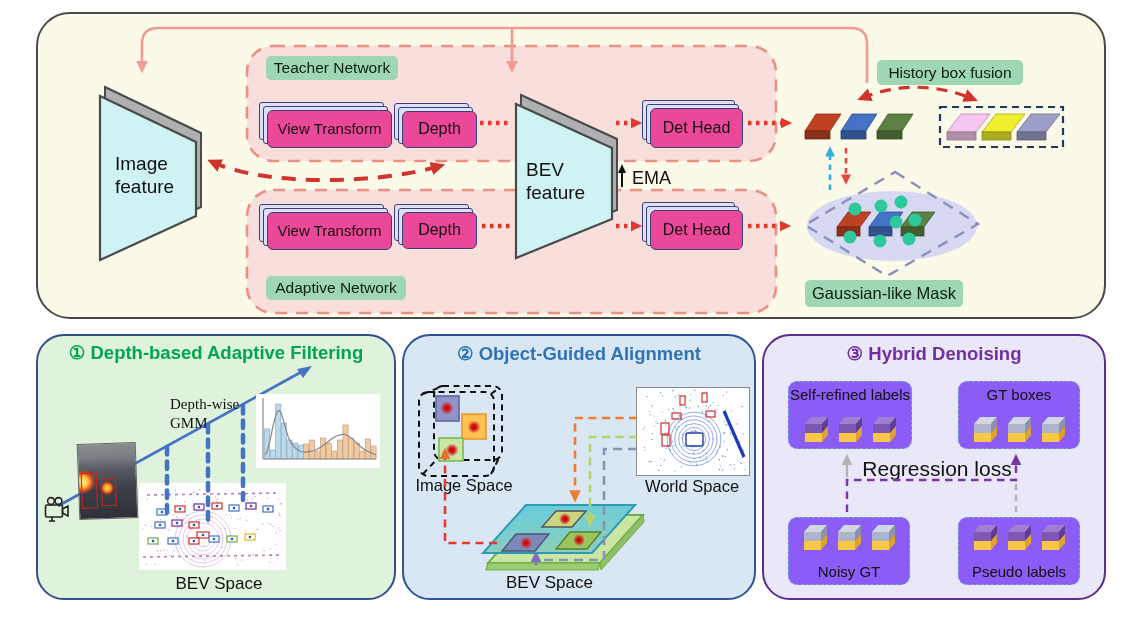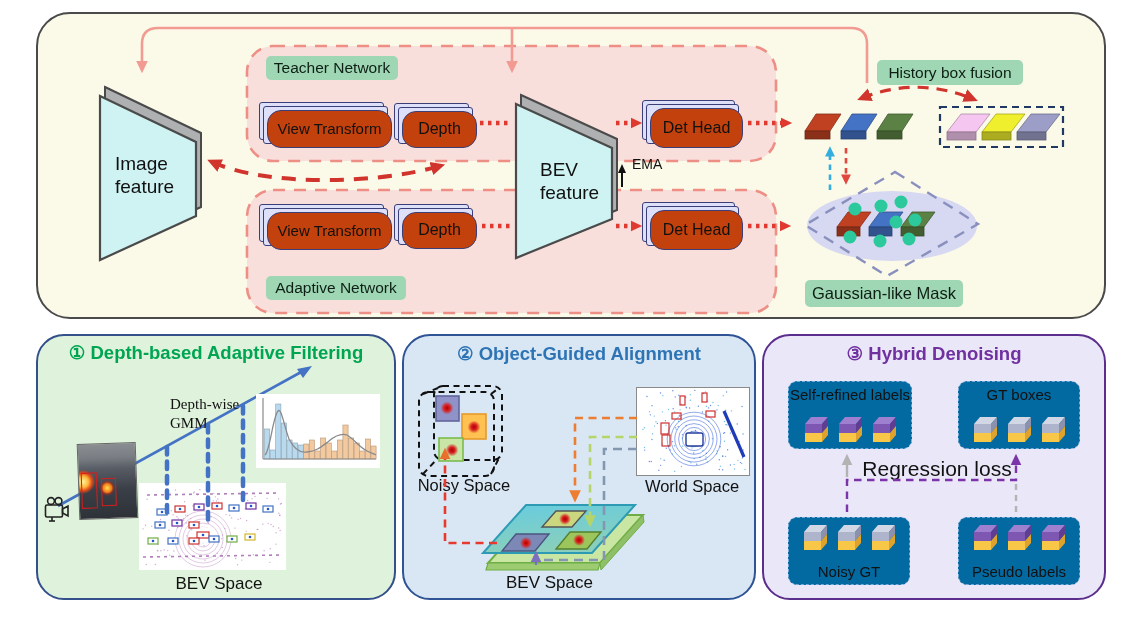--- a/index.html
+++ b/index.html
@@ -17,27 +17,27 @@
   svg.layer{position:absolute;left:0;top:0;pointer-events:none;}
   #svg-art{z-index:1;}
   #svg-lines{z-index:9;}
   .badge{position:absolute;z-index:2;background:#9FD7B4;border-radius:5px;
          display:flex;align-items:center;justify-content:center;
          font-size:15.5px;color:#0d1f14;white-space:nowrap;}
   .stack{position:absolute;z-index:2;}
   .stack .l{position:absolute;inset:0;background:#DDE0F8;border:1.8px solid #3B3F78;border-radius:3px;}
   .stack .l1{transform:translate(-4px,-4px);}
   .stack .l2{transform:translate(-8px,-8px);}
-  .stack .front{position:absolute;inset:0;background:#c2410c;border:1.8px solid #3B3F78;
-        border-radius:14px;display:flex;align-items:center;justify-content:center;
+  .stack .front{position:absolute;inset:0;background:#ec4899;border:1.8px solid #3B3F78;
+        border-radius:6px;display:flex;align-items:center;justify-content:center;
         text-align:center;font-size:15px;line-height:1.15;}
   .feat-label{position:absolute;z-index:2;text-align:left;font-size:19px;line-height:1.2;margin-left:12px;}
   .mtitle{position:absolute;z-index:2;font-weight:bold;font-size:18.5px;text-align:center;}
   .plain{position:absolute;z-index:2;}
-  .dbox{position:absolute;z-index:2;background:#0369a1;border:1.7px dashed #74A9D8;
+  .dbox{position:absolute;z-index:2;background:#8b5cf6;border:1.7px dashed #74A9D8;
         border-radius:9px;display:flex;flex-direction:column;align-items:center;
         justify-content:space-between;box-sizing:border-box;padding:4px 2px;}
   .dbox .lbl{font-size:15px;white-space:nowrap;}
   .cubes{display:flex;gap:7px;align-items:flex-end;}
   #heat-img{position:absolute;z-index:2;left:78px;top:443px;width:57px;height:74px;
     transform:rotate(-2deg);border:1px solid #666;
     background:
       radial-gradient(circle 8px at 28px 44px,#FFE24D 0%,#F07818 55%,rgba(200,40,20,.55) 75%,rgba(0,0,0,0) 100%),
       radial-gradient(circle 12px at 4px 37px,#FFF3A0 0%,#FFB93D 45%,#E04818 75%,rgba(0,0,0,0) 100%),
       linear-gradient(180deg,#8A8E92 0%,#7A7E84 18%,#565B64 34%,#3A3F47 62%,#2E3238 100%);}
@@ -156,21 +156,21 @@
       <polygon points="556,511 586,511 572,527 542,527" fill="#CBD77E" stroke="#555" stroke-width="1.4"></polygon>
       <polygon points="516,534 549,534 535,551 502,551" fill="#7C88B5" stroke="#4A5580" stroke-width="1.4"></polygon>
       <polygon points="570,532 601,532 587,549 556,549" fill="#9CC65C" stroke="#548030" stroke-width="1.4"></polygon>
       <circle cx="565" cy="519" r="6" fill="url(#reddot)"></circle>
       <circle cx="526" cy="543" r="6" fill="url(#reddot)"></circle>
       <circle cx="579" cy="540" r="6" fill="url(#reddot)"></circle>
     </g>
   </svg>
 
   <div class="feat-label" style="left:103px;top:153px;width:80px;">Image feature</div>
-  <div class="feat-label" style="left:528px;top:159px;width:86px;">BEV feature</div>
+  <div class="feat-label" style="left:514px;top:159px;width:86px;">BEV feature</div>
 
   <div class="badge" style="left:266px;top:56px;width:132px;height:24px;">Teacher Network</div>
   <div class="badge" style="left:266px;top:276px;width:140px;height:24px;">Adaptive Network</div>
   <div class="badge" style="left:877px;top:60px;width:146px;height:25px;">History box fusion</div>
   <div class="badge" style="left:805px;top:280px;width:158px;height:27px;font-size:16.5px;">Gaussian-like Mask</div>
 
   <div class="stack" style="left:267px;top:110px;width:125px;height:38px;">
     <div class="l l2"></div>
       <div class="l l1"></div>
     <div class="front">
@@ -206,21 +206,21 @@
       </div>
   </div>
   <div class="stack" style="left:650px;top:210px;width:93px;height:40px;">
     <div class="l l2"></div>
       <div class="l l1"></div>
     <div class="front" style="font-size:16px;">
         <span>Det Head</span>
       </div>
   </div>
 
-  <div class="plain" style="left:632px;top:156px;font-size:14px;">EMA</div>
+  <div class="plain" style="left:632px;top:168px;font-size:18px;">EMA</div>
 
   <div class="mtitle" style="left:36px;top:342px;width:360px;color:#00A551;">① Depth-based Adaptive Filtering</div>
   <div class="mtitle" style="left:402px;top:343px;width:354px;color:#2E74B5;">② Object-Guided Alignment</div>
   <div class="mtitle" style="left:762px;top:343px;width:344px;color:#7030A0;">③ Hybrid Denoising</div>
 
   <div class="plain" style="left:170px;top:395px;font-size:15px;line-height:1.25;font-family:Liberation Serif, serif;">
     <div>Depth-wise</div>
     <div>GMM</div>
   </div>
 
@@ -427,21 +427,21 @@
         <rect x="88" y="53" width="10" height="6" fill="#fff" stroke="#70AD47" stroke-width="1.2"></rect>
         <circle cx="93" cy="56" r="1.3" fill="#2255CC"></circle>
         <rect x="106" y="51" width="10" height="6" fill="#fff" stroke="#D4B82A" stroke-width="1.2"></rect>
         <circle cx="111" cy="54" r="1.3" fill="#2255CC"></circle>
         <rect x="9" y="55" width="10" height="6" fill="#fff" stroke="#70AD47" stroke-width="1.2"></rect>
         <circle cx="14" cy="58" r="1.3" fill="#2255CC"></circle>
       </g>
   </svg>
   <div class="plain" style="left:149px;top:574px;width:140px;text-align:center;font-size:17px;">BEV Space</div>
 
-  <div class="plain" style="left:408px;top:476px;width:112px;text-align:center;font-size:16.5px;">Noisy Space</div>
+  <div class="plain" style="left:408px;top:476px;width:112px;text-align:center;font-size:16.5px;">Image Space</div>
   <div class="plain" style="left:633px;top:477px;width:118px;text-align:center;font-size:16.5px;">World Space</div>
   <div class="plain" style="left:482px;top:573px;width:135px;text-align:center;font-size:17px;">BEV Space</div>
 
   <svg class="plain" id="world-mini" style="left:636px;top:387px;" width="114" height="89" viewBox="0 0 114 89">
     <rect x="0.5" y="0.5" width="113" height="88" fill="#ffffff" stroke="#8A8A8A"></rect>
     <g id="world-speckles">
         <circle cx="8.34287094201095" cy="40.68349662035866" r="0.7" fill="#35A8D8" opacity="0.7"></circle>
         <circle cx="107.0836464669945" cy="46.92024077471356" r="0.7" fill="#2E5BD8" opacity="0.7"></circle>
         <circle cx="72.77480694547985" cy="34.266548886553636" r="0.7" fill="#35A8D8" opacity="0.7"></circle>
         <circle cx="42.64378679899675" cy="34.22433259767682" r="0.7" fill="#35A8D8" opacity="0.7"></circle>

